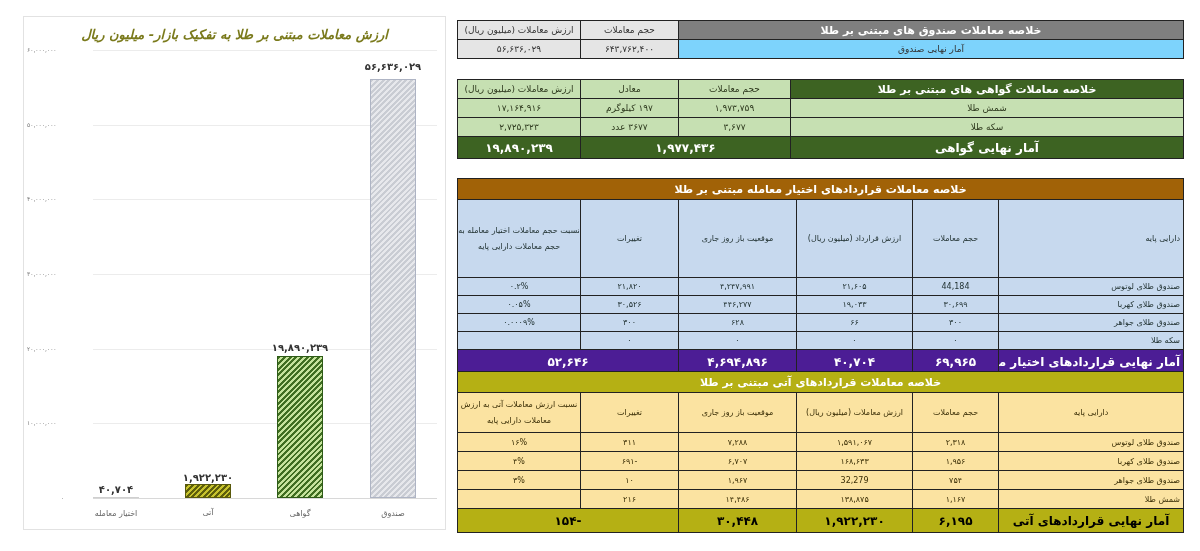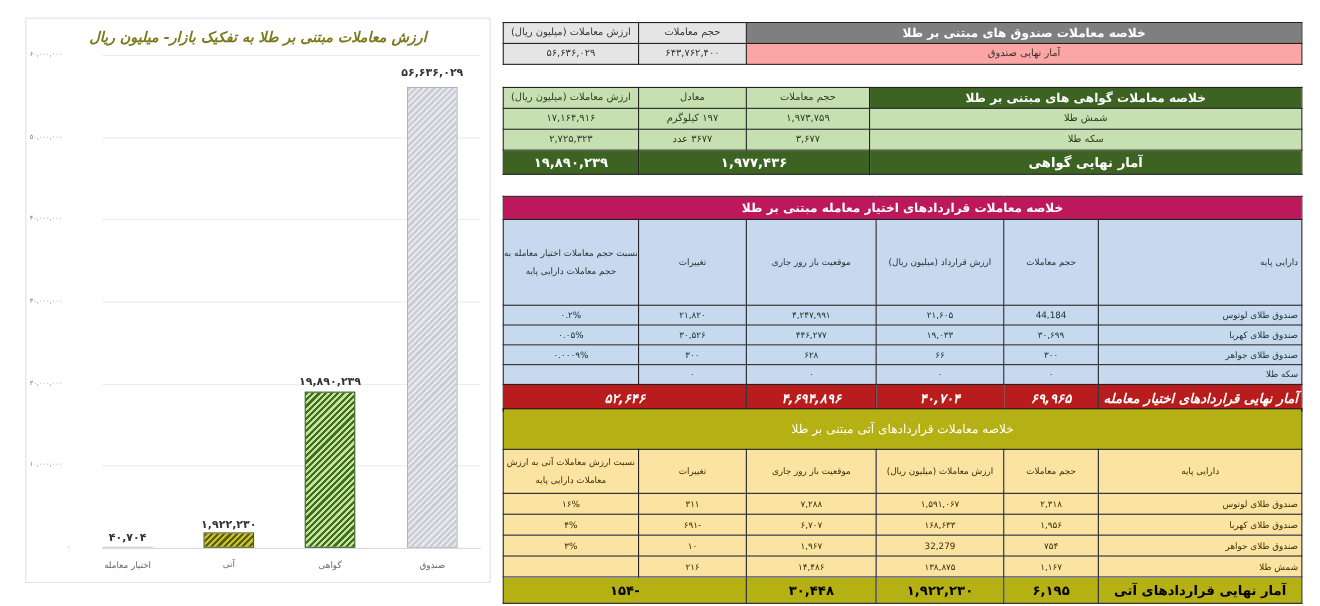--- a/index.html
+++ b/index.html
@@ -45,37 +45,37 @@
   .cat-label {
     position: absolute; width: 90px; text-align: center; font-size: 8px; color: #666;
     direction: rtl;
   }
   
   table { position: absolute; border-collapse: collapse; direction: rtl; table-layout: fixed; }
   td, th { border: 1px solid #222; text-align: center; font-weight: normal; overflow: hidden; white-space: nowrap; }
   .t-fund { left: 457px; top: 20px; width: 726px; }
   .t-fund td { height: 19px; font-size: 9px; color: #333; background: #e5e5e5; }
   .t-fund .title-cell { background: #7f7f7f; color: #fff; font-size: 11px; font-weight: bold; }
-  .t-fund .label-cell { background: #fca5a5; }
+  .t-fund .label-cell { background: #7dd3fc; }
 
   .t-cert { left: 457px; top: 79px; width: 726px; }
   .t-cert td { height: 19px; font-size: 9px; color: #2f3a1f; background: #c6e0b2; }
   .t-cert .title-cell { background: #3d6322; color: #fff; font-size: 11px; font-weight: bold; }
   .t-cert .total td { background: #3d6322; color: #fff; font-size: 12px; font-weight: bold; height: 22px; }
 
   .t-opt { left: 457px; top: 178px; width: 726px; }
   .t-opt td { font-size: 8px; color: #233; background: #c7d9ee; height: 18px; }
-  .t-opt .title-cell { background: #be185d; color: #fff; font-size: 11px; font-weight: bold; height: 21px; }
+  .t-opt .title-cell { background: #a16207; color: #fff; font-size: 11px; font-weight: bold; height: 21px; }
   .t-opt .hdr td { height: 78px; white-space: normal; line-height: 16px; }
-  .t-opt .total td { background: #b91c1c; color: #fff; font-size: 12px; font-weight: bold; height: 24px; font-style: italic; }
+  .t-opt .total td { background: #4c1d95; color: #fff; font-size: 12px; font-weight: bold; height: 24px; }
   .t-opt td.right, .t-fut td.right { text-align: right; padding-right: 3px; }
 
   .t-fut { left: 457px; top: 371px; width: 726px; }
   .t-fut td { font-size: 8px; color: #3a2e06; background: #fbe3a1; height: 19px; }
-  .t-fut .title-cell { background: #b5b014; color: #fff; font-size: 11px; font-weight: normal; height: 37px; }
+  .t-fut .title-cell { background: #b5b014; color: #fff; font-size: 11px; font-weight: bold; height: 21px; }
   .t-fut .hdr td { height: 40px; white-space: normal; line-height: 16px; }
   .t-fut .total td { background: #b5b014; color: #000000; font-size: 12px; font-weight: bold; height: 24px; }
 </style>
 </head>
 <body>
 
 <div class="chart-panel">
   <div class="chart-title">ارزش معاملات مبتنی بر طلا به تفکیک بازار- میلیون ریال</div>
   <div class="plot">
 

